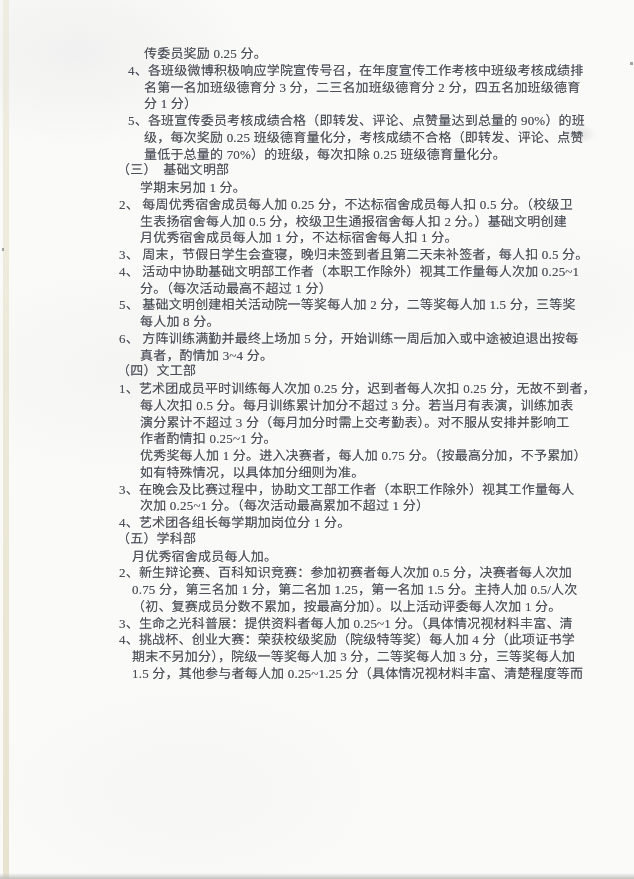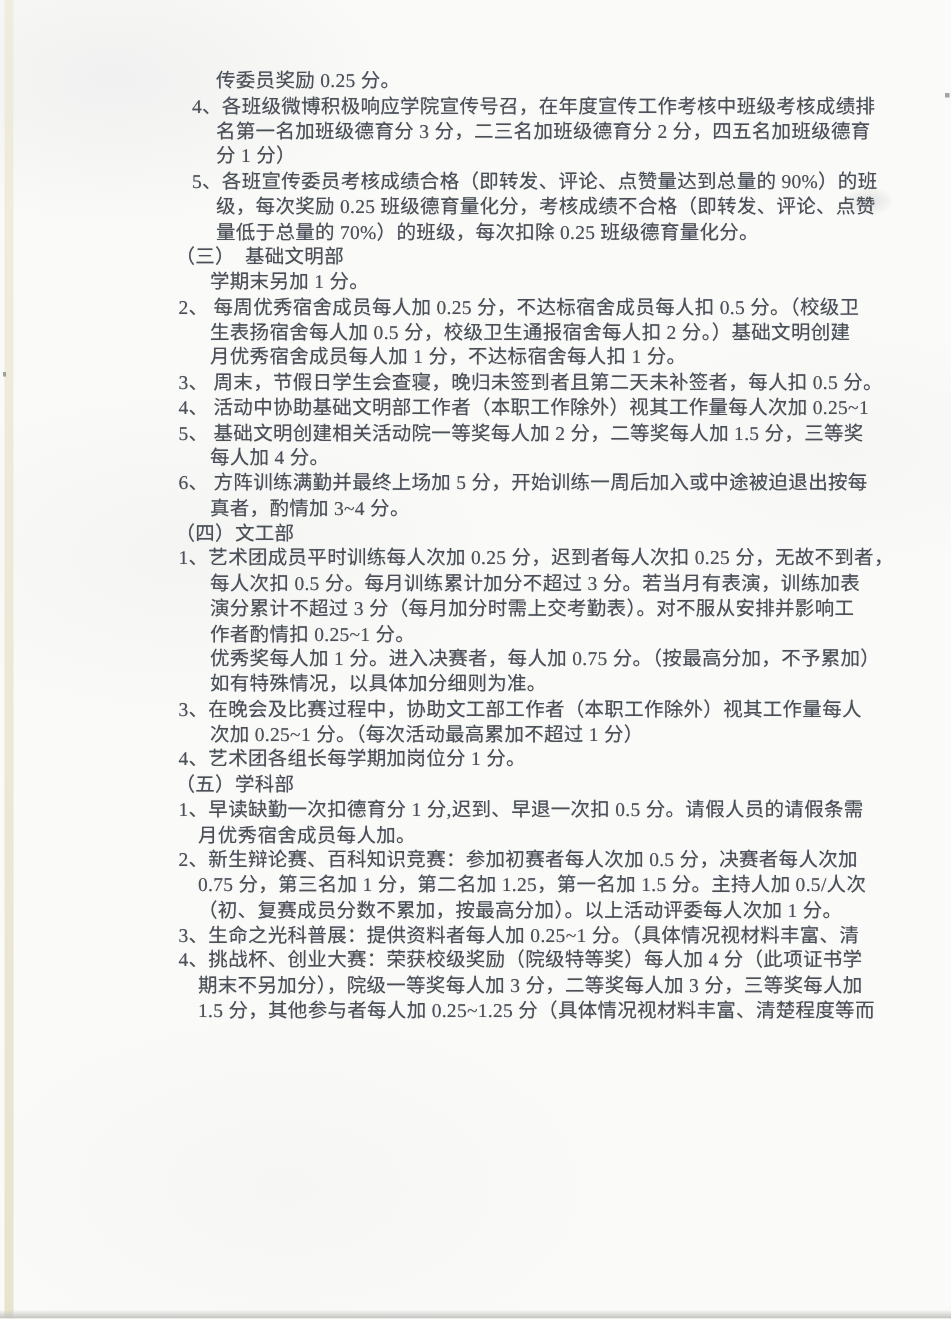--- a/index.html
+++ b/index.html
@@ -49,21 +49,21 @@
   }
   .line {
     font-size: 13px;
     line-height: 16.75px;
     height: 16.75px;
     color: #4a4f58;
     letter-spacing: 0.2px;
     white-space: pre;
     text-shadow: 0 0 0.5px rgba(74,79,88,0.55);
   }
-  .t-h  { margin-left: 0; }
+  .t-h  { margin-left: 0; font-family: Liberation Mono, monospace; }
   .t-n  { margin-left: 2px; }
   .t-n0 { margin-left: 11px; }
   .t-c  { margin-left: 23px; }
   .t-c0 { margin-left: 27px; }
   .t-c2 { margin-left: 15px; }
 </style>
 </head>
 <body>
 
 <div class="paper">
@@ -80,36 +80,36 @@
       <div class="line t-n0">5、各班宣传委员考核成绩合格（即转发、评论、点赞量达到总量的 90%）的班</div>
       <div class="line t-c0">级，每次奖励 0.25 班级德育量化分，考核成绩不合格（即转发、评论、点赞</div>
       <div class="line t-c0">量低于总量的 70%）的班级，每次扣除 0.25 班级德育量化分。</div>
       <div class="line t-h">（三）　基础文明部</div>
       <div class="line t-c">学期末另加 1 分。</div>
       <div class="line t-n">2、 每周优秀宿舍成员每人加 0.25 分，不达标宿舍成员每人扣 0.5 分。（校级卫</div>
       <div class="line t-c">生表扬宿舍每人加 0.5 分，校级卫生通报宿舍每人扣 2 分。）基础文明创建</div>
       <div class="line t-c">月优秀宿舍成员每人加 1 分，不达标宿舍每人扣 1 分。</div>
       <div class="line t-n">3、 周末，节假日学生会查寝，晚归未签到者且第二天未补签者，每人扣 0.5 分。</div>
       <div class="line t-n">4、 活动中协助基础文明部工作者（本职工作除外）视其工作量每人次加 0.25~1</div>
+      <div class="line t-c">分。（每次活动最高不超过 1 分）</div>
       <div class="line t-n">5、 基础文明创建相关活动院一等奖每人加 2 分，二等奖每人加 1.5 分，三等奖</div>
-      <div class="line t-c">每人加 4 分。</div>
+      <div class="line t-c">每人加 8 分。</div>
       <div class="line t-n">6、 方阵训练满勤并最终上场加 5 分，开始训练一周后加入或中途被迫退出按每</div>
       <div class="line t-c">真者，酌情加 3~4 分。</div>
       <div class="line t-h">（四）文工部</div>
       <div class="line t-n">1、艺术团成员平时训练每人次加 0.25 分，迟到者每人次扣 0.25 分，无故不到者，</div>
       <div class="line t-c">每人次扣 0.5 分。每月训练累计加分不超过 3 分。若当月有表演，训练加表</div>
       <div class="line t-c">演分累计不超过 3 分（每月加分时需上交考勤表）。对不服从安排并影响工</div>
       <div class="line t-c">作者酌情扣 0.25~1 分。</div>
       <div class="line t-c">优秀奖每人加 1 分。进入决赛者，每人加 0.75 分。（按最高分加，不予累加）</div>
       <div class="line t-c">如有特殊情况，以具体加分细则为准。</div>
       <div class="line t-n">3、在晚会及比赛过程中，协助文工部工作者（本职工作除外）视其工作量每人</div>
       <div class="line t-c">次加 0.25~1 分。（每次活动最高累加不超过 1 分）</div>
       <div class="line t-n">4、艺术团各组长每学期加岗位分 1 分。</div>
       <div class="line t-h">（五）学科部</div>
-      <div class="line t-n">1、早读缺勤一次扣德育分 1 分,迟到、早退一次扣 0.5 分。请假人员的请假条需</div>
       <div class="line t-c2">月优秀宿舍成员每人加。</div>
       <div class="line t-n">2、新生辩论赛、百科知识竞赛：参加初赛者每人次加 0.5 分，决赛者每人次加</div>
       <div class="line t-c2">0.75 分，第三名加 1 分，第二名加 1.25，第一名加 1.5 分。主持人加 0.5/人次</div>
       <div class="line t-c2">（初、复赛成员分数不累加，按最高分加）。以上活动评委每人次加 1 分。</div>
       <div class="line t-n">3、生命之光科普展：提供资料者每人加 0.25~1 分。（具体情况视材料丰富、清</div>
       <div class="line t-n">4、挑战杯、创业大赛：荣获校级奖励（院级特等奖）每人加 4 分（此项证书学</div>
       <div class="line t-c2">期末不另加分），院级一等奖每人加 3 分，二等奖每人加 3 分，三等奖每人加</div>
       <div class="line t-c2">1.5 分，其他参与者每人加 0.25~1.25 分（具体情况视材料丰富、清楚程度等而</div>
     </div>
 </div>

